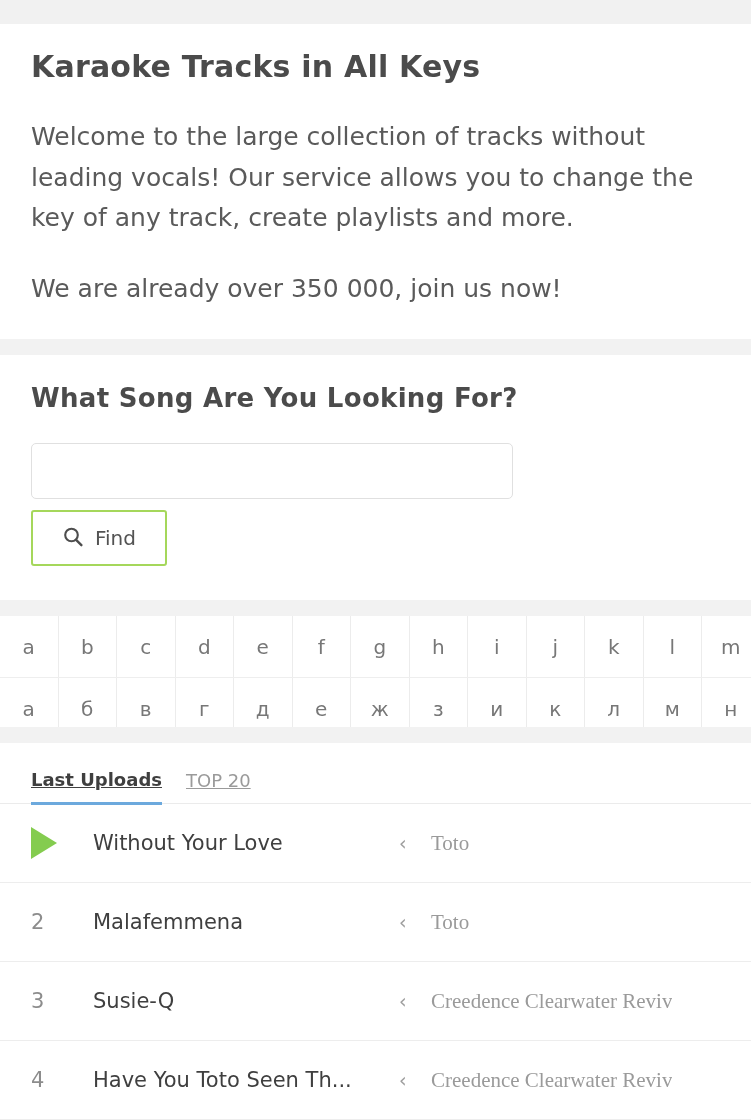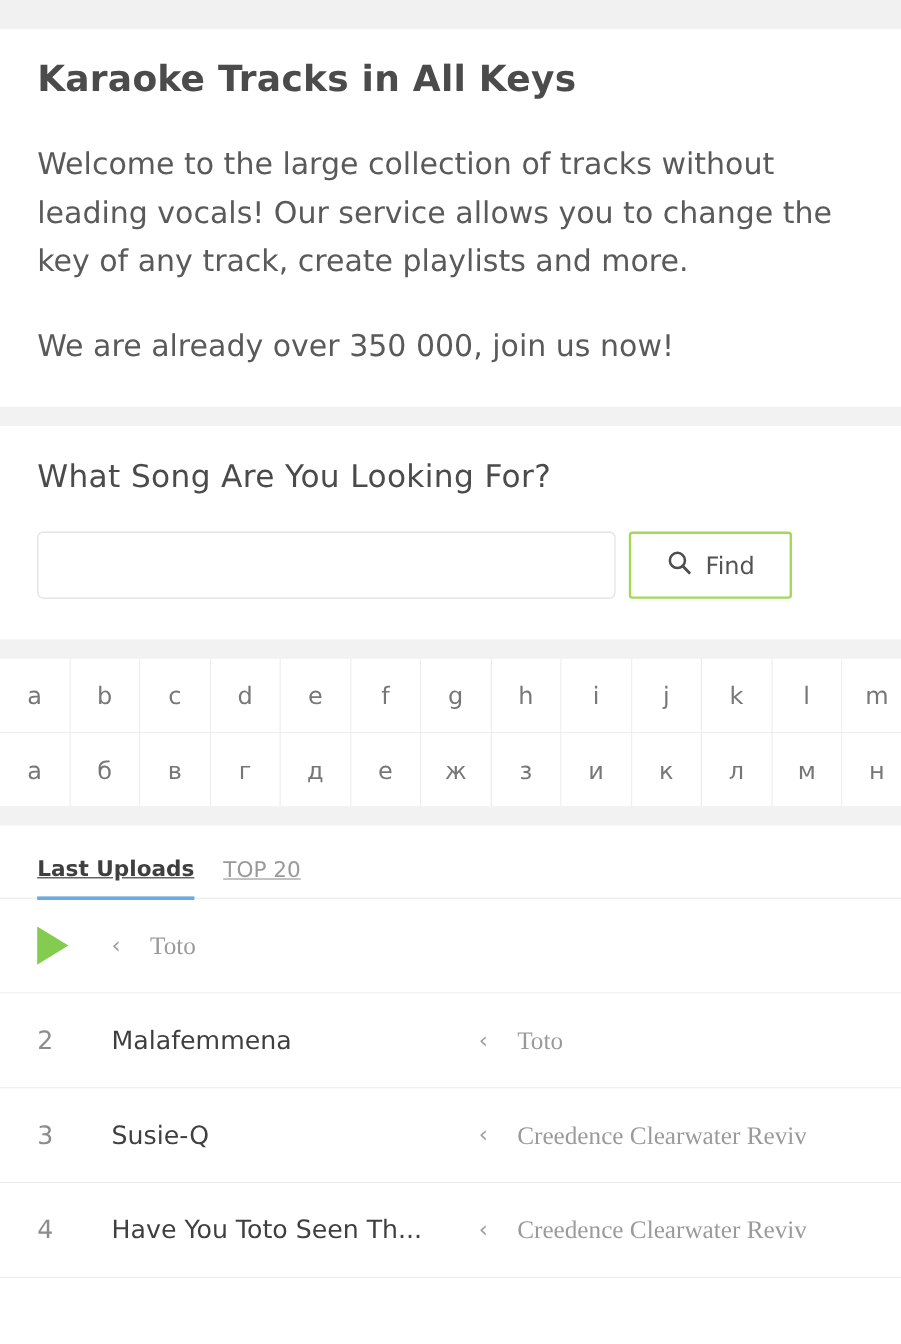--- a/index.html
+++ b/index.html
@@ -61,29 +61,30 @@
   .intro-para + .intro-para {
     margin-top: 30px;
   }
 
   
   .search-panel {
     padding: 28px 31px 34px 31px;
   }
   .search-title {
     font-size: 26px;
-    font-weight: normal;
+    font-weight: bold;
     color: #4b4b4b;
     letter-spacing: 0.3px;
     margin: 0 0 30px 0;
   }
   .search-row {
     display: flex;
     align-items: stretch;
     gap: 11px;
+    flex-direction: column;
   }
   .search-input {
     width: 482px;
     height: 56px;
     box-sizing: border-box;
     border: 1px solid #e0e0e0;
     border-radius: 5px;
     background: #fff;
     font-size: 18px;
     color: #555;
@@ -287,20 +288,21 @@
   <section class="panel list-panel">
     <div class="tabs" id="tabs-container">
         <div class="tab active">Last Uploads</div>
         <div class="tab inactive">TOP 20</div>
       </div>
     <div id="track-list">
         <div class="track-row">
           <div class="track-index">
             <span class="play-triangle" style="border-left-color: rgb(132, 204, 79);"></span>
           </div>
+          <div class="track-title">Without Your Love</div>
           <div class="track-sep">‹</div>
           <div class="track-artist">Toto</div>
         </div>
         <div class="track-row">
           <div class="track-index">2</div>
           <div class="track-title">Malafemmena</div>
           <div class="track-sep">‹</div>
           <div class="track-artist">Toto</div>
         </div>
         <div class="track-row">

